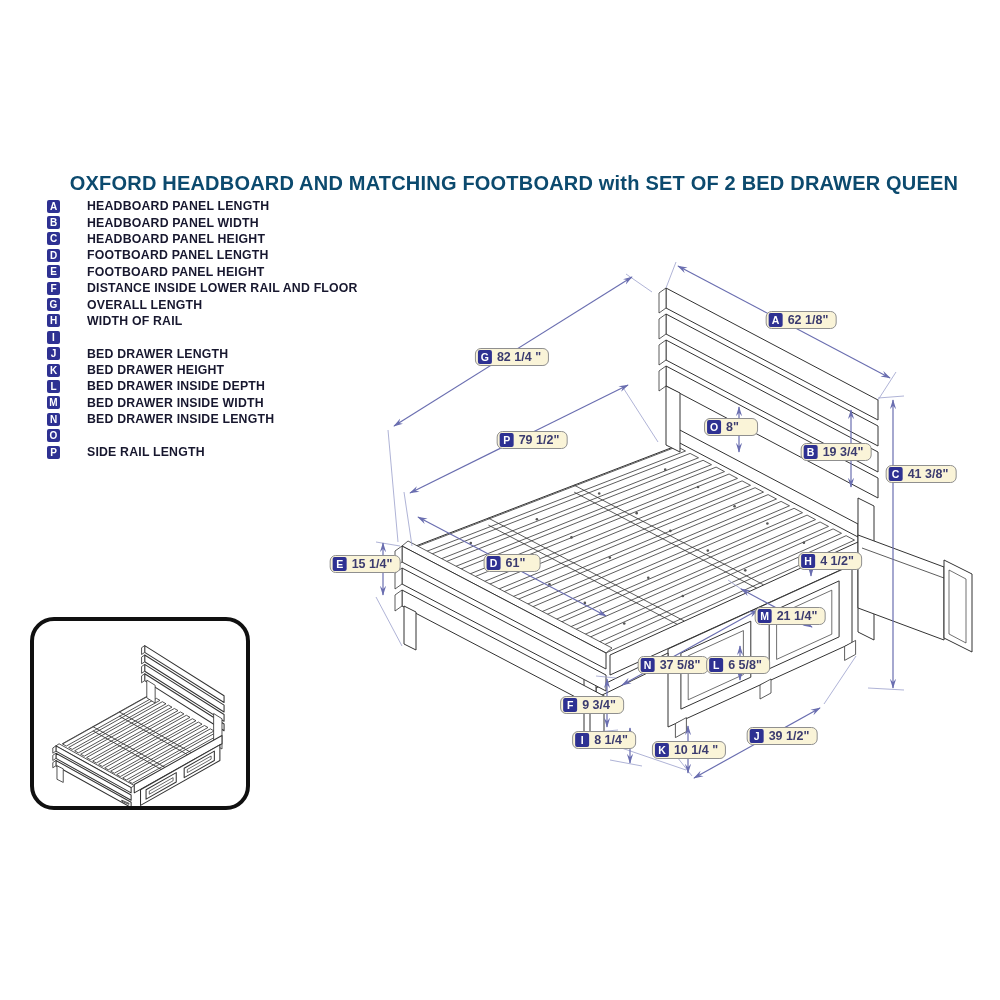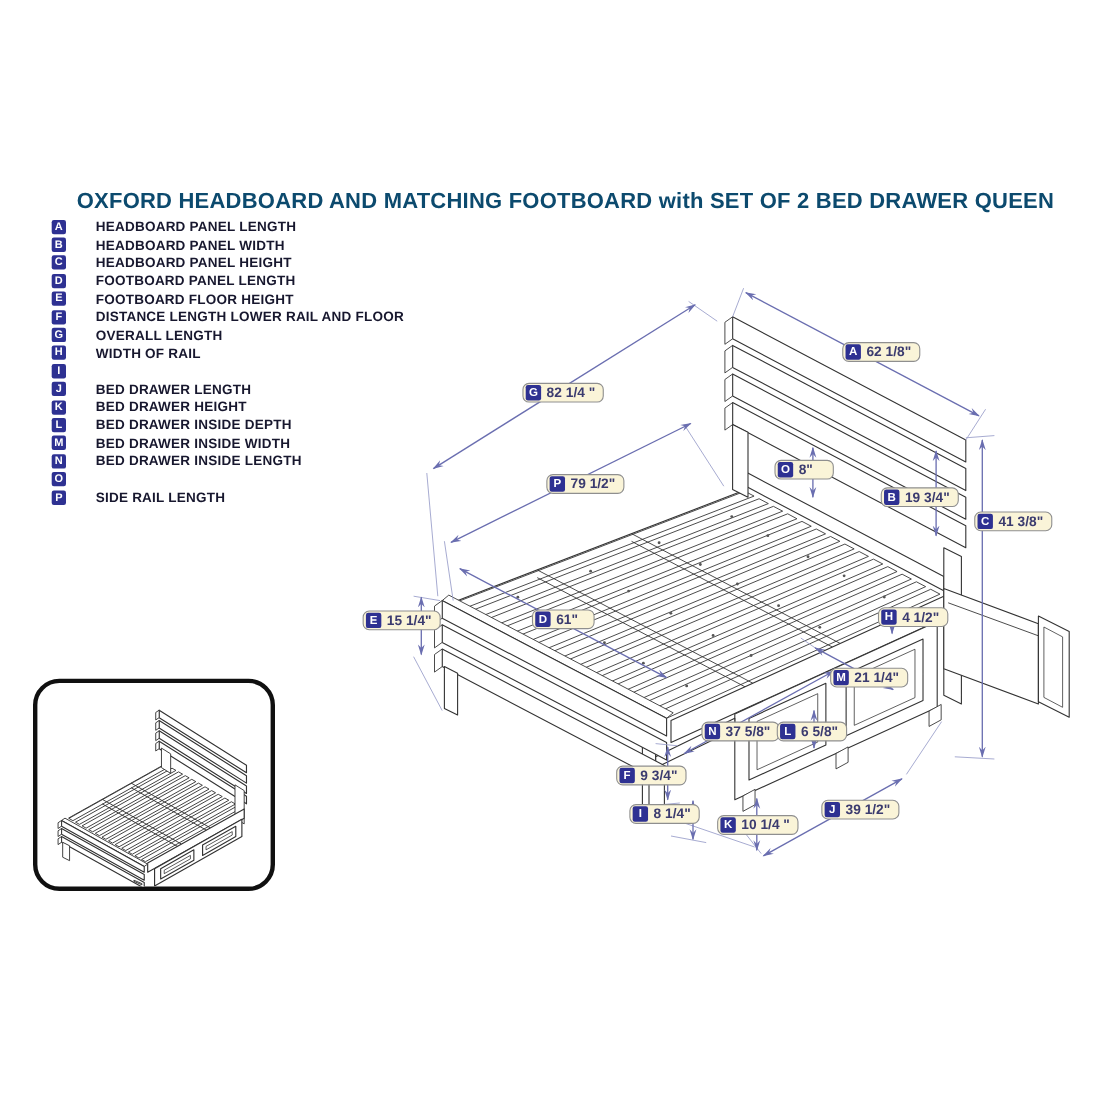--- a/index.html
+++ b/index.html
@@ -49,25 +49,25 @@
     <div class="lrow">
         <span class="kbadge">C</span>
         <span class="llabel">HEADBOARD PANEL HEIGHT</span>
       </div>
     <div class="lrow">
         <span class="kbadge">D</span>
         <span class="llabel">FOOTBOARD PANEL LENGTH</span>
       </div>
     <div class="lrow">
         <span class="kbadge">E</span>
-        <span class="llabel">FOOTBOARD FLOOR HEIGHT</span>
+        <span class="llabel">FOOTBOARD PANEL HEIGHT</span>
       </div>
     <div class="lrow">
         <span class="kbadge">F</span>
-        <span class="llabel">DISTANCE LENGTH LOWER RAIL AND FLOOR</span>
+        <span class="llabel">DISTANCE INSIDE LOWER RAIL AND FLOOR</span>
       </div>
     <div class="lrow">
         <span class="kbadge">G</span>
         <span class="llabel">OVERALL LENGTH</span>
       </div>
     <div class="lrow">
         <span class="kbadge">H</span>
         <span class="llabel">WIDTH OF RAIL</span>
       </div>
     <div class="lrow">

